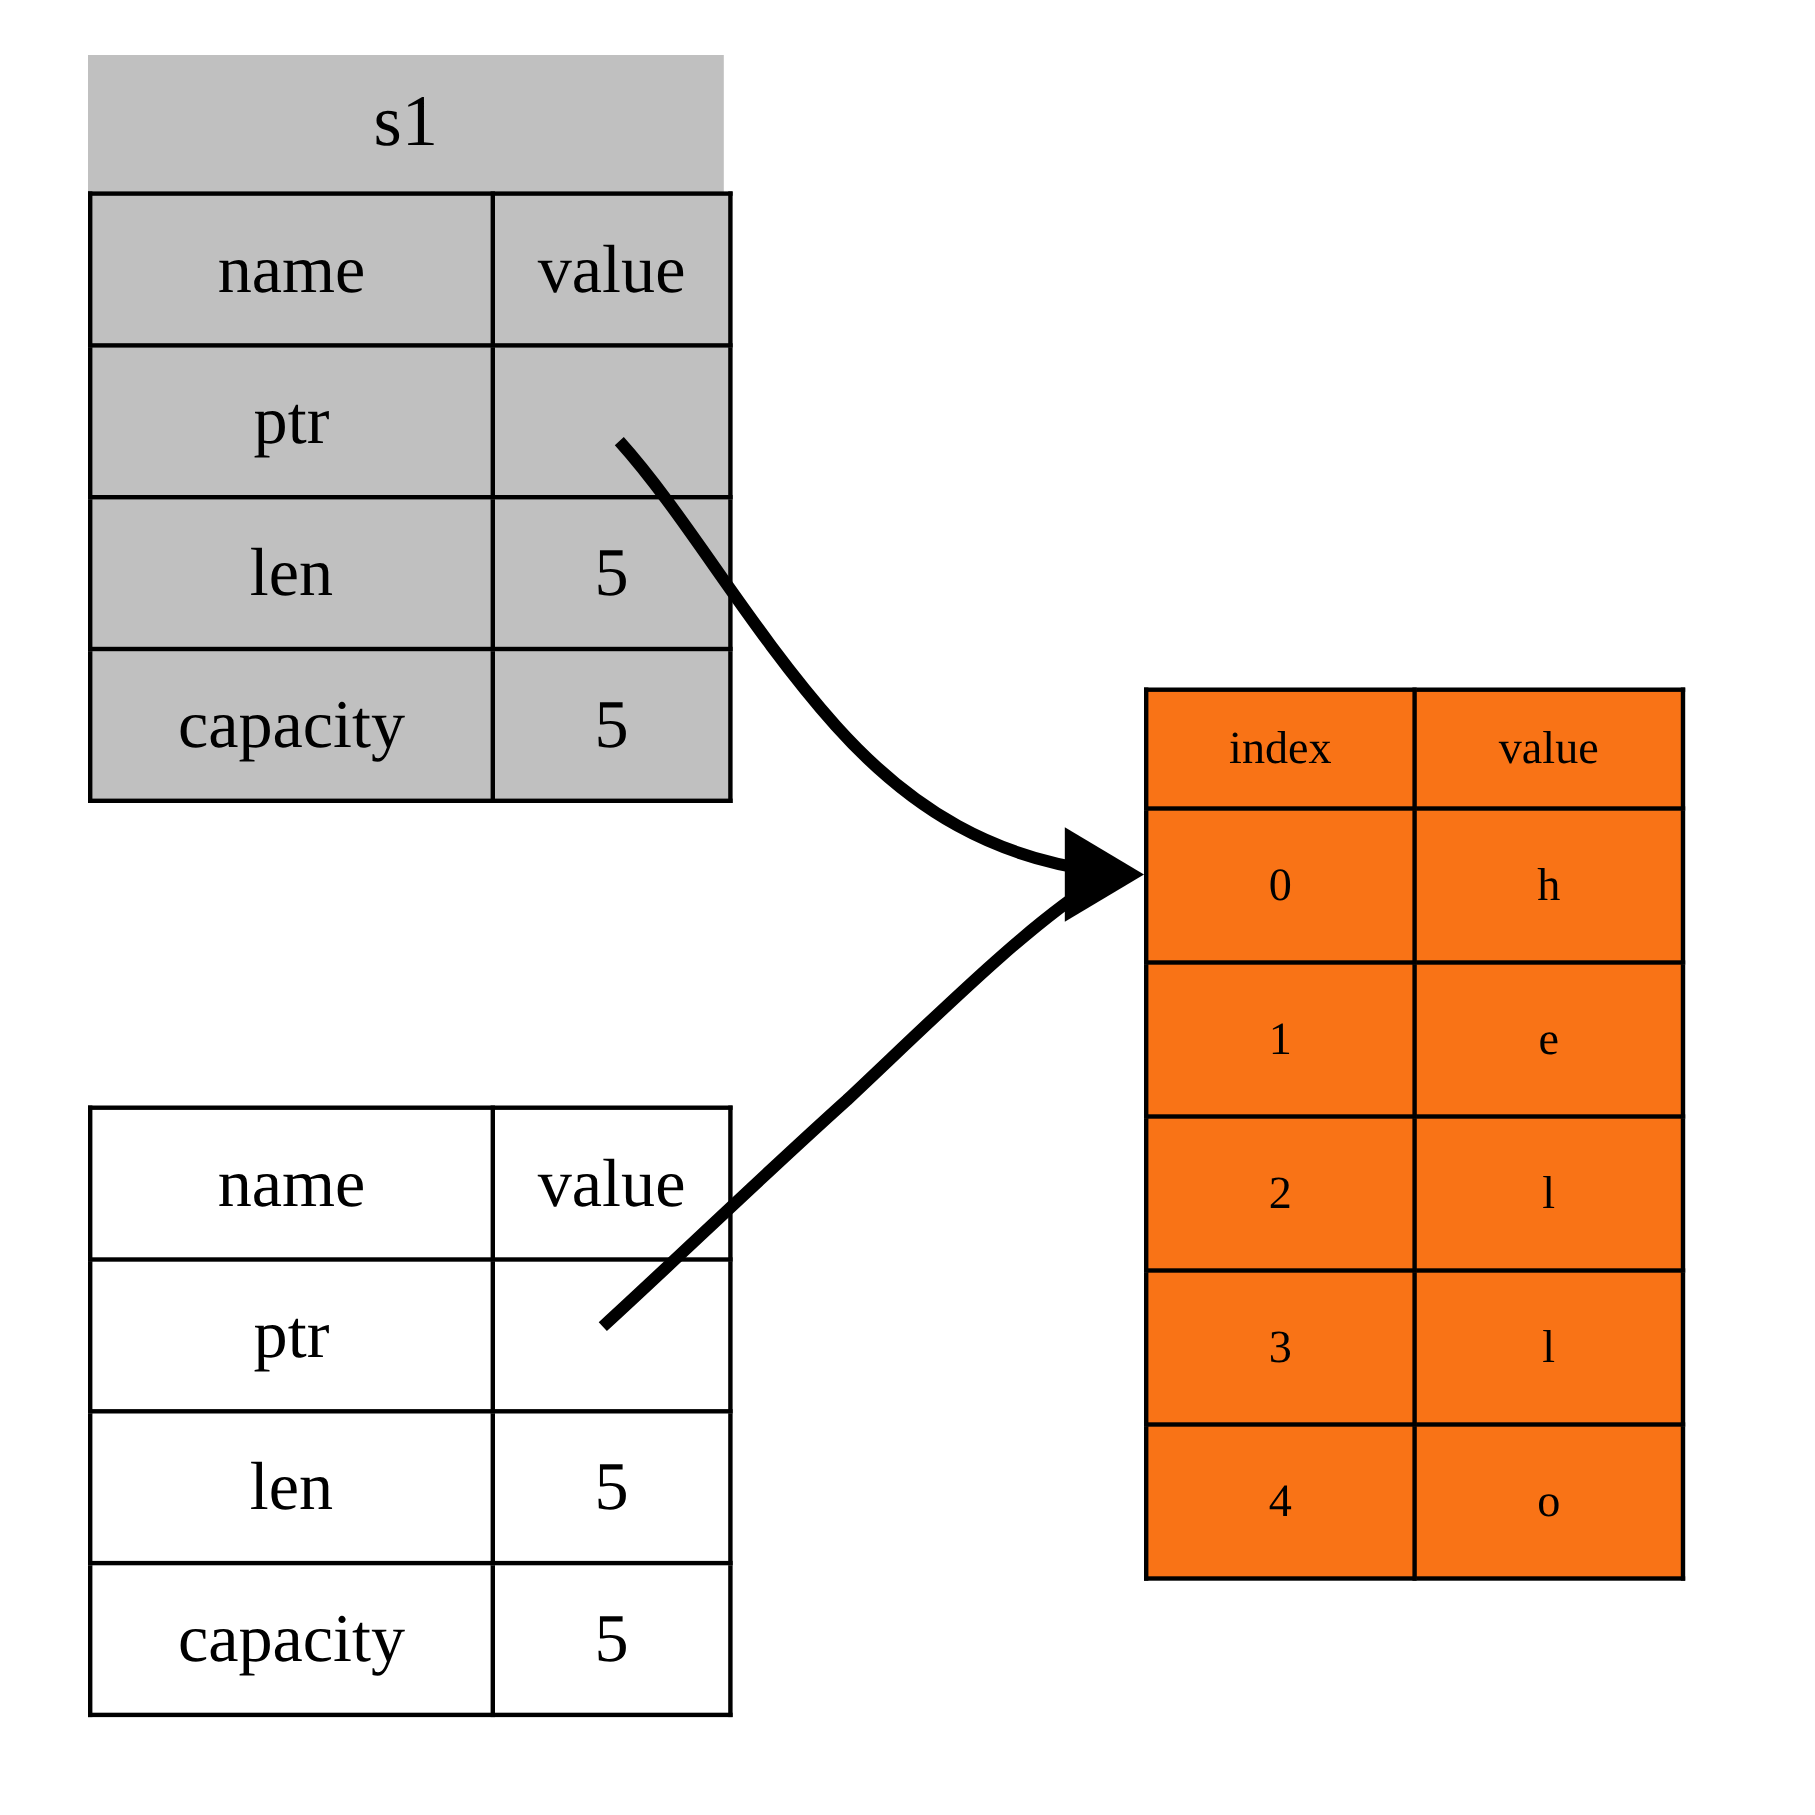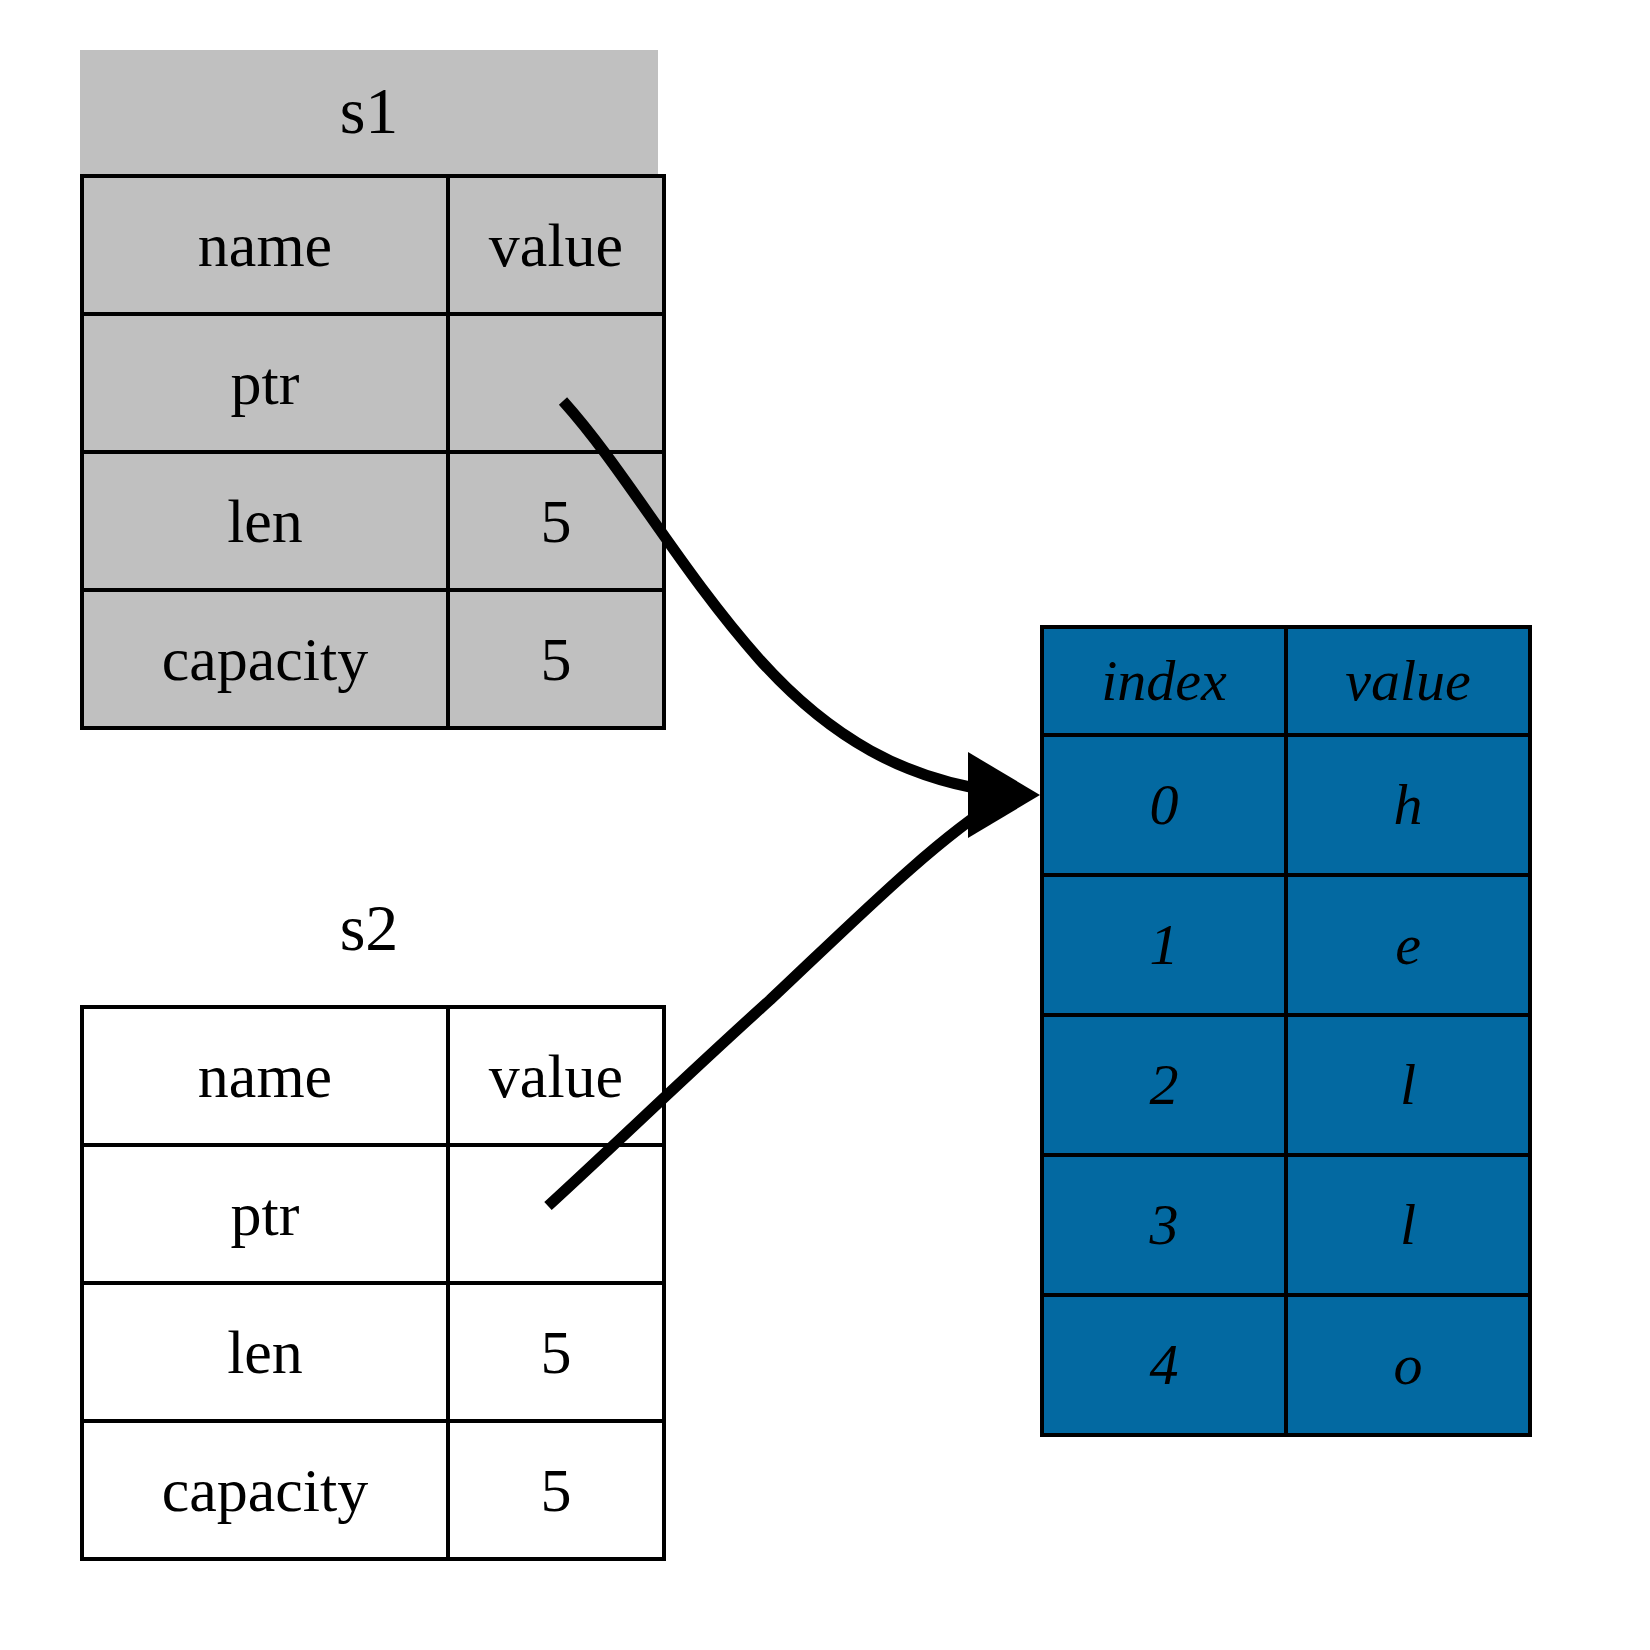--- a/index.html
+++ b/index.html
@@ -78,25 +78,24 @@
   
   .col-name { width: 362px; height: 134px; }
   .col-val  { width: 212px; height: 134px; }
 
   
   #heap-table {
     left: 1040px;
     top: 625px;
   }
   #heap-table td {
-    background: #0369a1;
+    background: #f97316;
     width: 240px;
     height: 136px;
-    font-size: 58px;
-    font-style: italic;
+    font-size: 42px;
   }
   #heap-table td.heap-head { height: 104px; }
 
   
   #arrows {
     position: absolute;
     left: 0;
     top: 0;
     width: 1650px;
     height: 1650px;
@@ -125,21 +124,20 @@
       <td class="col-name">len</td>
       <td class="col-val">5</td>
     </tr>
     <tr>
       <td class="col-name">capacity</td>
       <td class="col-val">5</td>
     </tr>
   </tbody>
     </table>
 
-  <div id="s2-title">s2</div>
 
   <table class="struct-table" id="s2-table">
     <tbody>
         <tr>
       <td class="col-name">name</td>
       <td class="col-val">value</td>
     </tr>
     <tr>
       <td class="col-name">ptr</td>
       <td class="col-val"></td>

